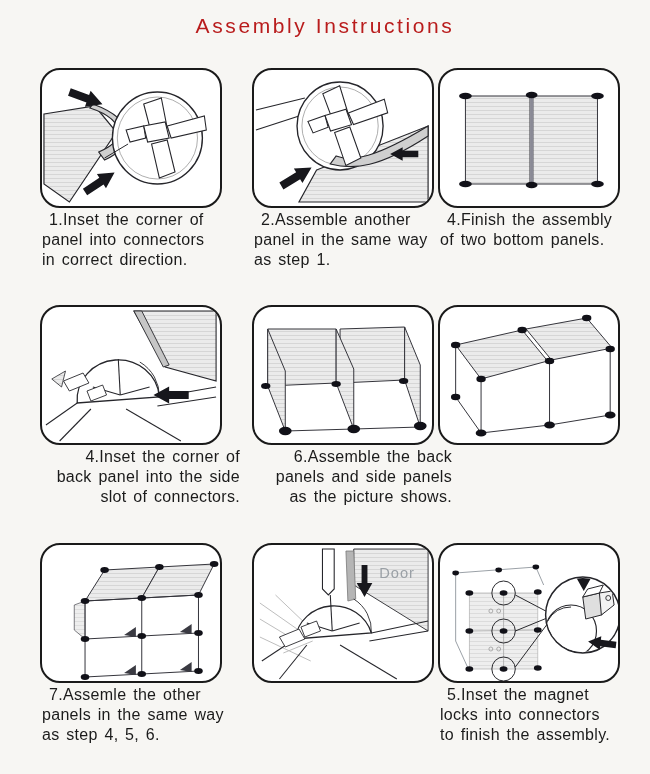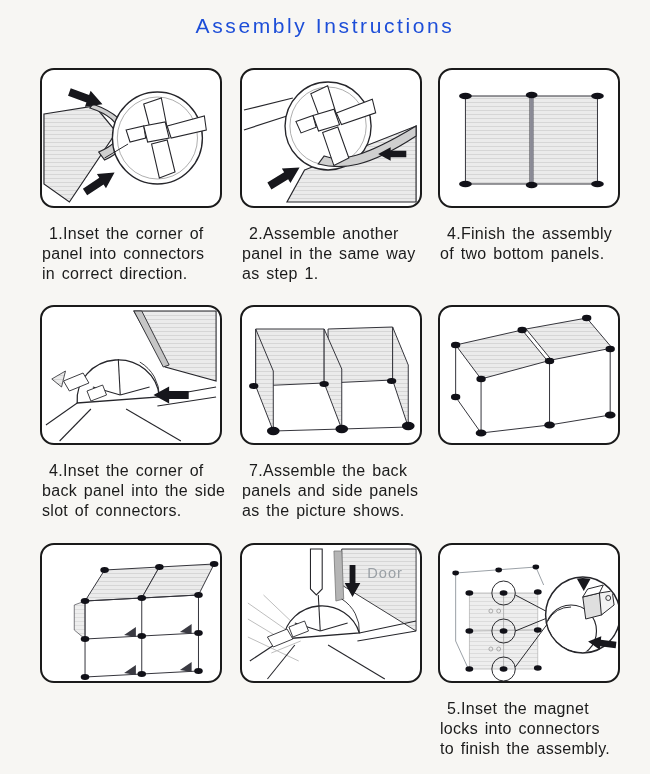--- a/index.html
+++ b/index.html
@@ -4,38 +4,38 @@
 <style>
   html,body{margin:0;padding:0;}
   body{
     width:650px;height:774px;position:relative;overflow:hidden;
     background:#f7f6f3;
     font-family:"Liberation Sans", sans-serif;
   }
   .page-title{
     position:absolute;top:14px;left:0;width:650px;
     text-align:center;font-size:21px;letter-spacing:2.6px;
-    color:#1d4ed8;font-weight:400;
+    color:#b91c1c;font-weight:400;
   }
   .step-card{position:absolute;width:186px;}
   .illus-box{
     width:182px;height:140px;background:#ffffff;
-    border:2px solid #1a1a1a;border-radius:14px;
+    border:2px solid #1a1a1a;border-radius:20px;
     box-sizing:border-box;overflow:hidden;
   }
   .illus-box svg{display:block;width:178px;height:136px;}
   .caption{
-    margin:16px 0 0 2px;width:198px;
+    margin:2px 0 0 2px;width:198px;
     font-size:16px;line-height:20px;color:#1b1b1b;
     letter-spacing:0.3px;word-spacing:2px;
     white-space:pre-line;text-indent:7px;
   }
   
-  .c1{left:40px;} .c2{left:240px;} .c3{left:438px;}
-  .r1{top:68px;} .r2{top:305px;} .r3{top:543px;}
+  .c1{left:40px;} .c2{left:252px;} .c3{left:438px;}
+  .r1{top:68px;} .r2{top:305px;text-align:right;} .r3{top:543px;}
 </style>
 </head>
 <body>
 
 <svg width="0" height="0" style="position:absolute">
   <defs>
     <pattern id="hatch" width="5" height="4" patternUnits="userSpaceOnUse">
       <rect width="5" height="4" fill="#ebebeb"></rect>
       <rect width="5" height="1" fill="#d6d6d6"></rect>
     </pattern>
@@ -159,21 +159,21 @@
       <g fill="#111118">
         <ellipse cx="12" cy="79" rx="4.8" ry="3"></ellipse>
           <ellipse cx="84" cy="77" rx="4.8" ry="3"></ellipse>
           <ellipse cx="153" cy="74" rx="4.8" ry="3"></ellipse>
         <ellipse cx="32" cy="124" rx="6.5" ry="4.2"></ellipse>
           <ellipse cx="102" cy="122" rx="6.5" ry="4.2"></ellipse>
           <ellipse cx="170" cy="119" rx="6.5" ry="4.2"></ellipse>
       </g>
     </svg>
   </div>
-  <p class="caption">7.Assemble the back
+  <p class="caption">6.Assemble the back
 panels and side panels
 as the picture shows.</p>
 </div>
 
 <div class="step-card c3 r2">
   <div class="illus-box">
     <svg viewBox="0 0 182 136" preserveAspectRatio="none">
       <g stroke="#33333a" stroke-width="1" fill="none">
         <polygon points="16,38 84,23 110,54 42,72" fill="url(#hatch)"></polygon>
         <polygon points="88,22 150,11 176,41 114,53" fill="url(#hatch)"></polygon>
@@ -229,20 +229,23 @@
           <ellipse cx="160" cy="88" rx="4.4" ry="3"></ellipse>
         <ellipse cx="44" cy="132" rx="4.4" ry="3"></ellipse>
           <ellipse cx="102" cy="129" rx="4.4" ry="3"></ellipse>
           <ellipse cx="160" cy="126" rx="4.4" ry="3"></ellipse>
         <ellipse cx="64" cy="25" rx="4.4" ry="3"></ellipse>
           <ellipse cx="120" cy="22" rx="4.4" ry="3"></ellipse>
           <ellipse cx="176" cy="19" rx="4.4" ry="3"></ellipse>
       </g>
     </svg>
   </div>
+  <p class="caption">7.Assemle the other
+panels in the same way
+as step 4, 5, 6.</p>
 </div>
 
 <div class="step-card c2 r3">
   <div class="illus-box">
     <svg viewBox="0 0 182 136" preserveAspectRatio="none">
       <g stroke="#bdbdbd" stroke-width="1" fill="none">
         <line x1="6" y1="58" x2="44" y2="84"></line>
           <line x1="6" y1="74" x2="40" y2="94"></line>
         <line x1="22" y1="50" x2="52" y2="78"></line>
           <line x1="6" y1="92" x2="58" y2="116"></line>

